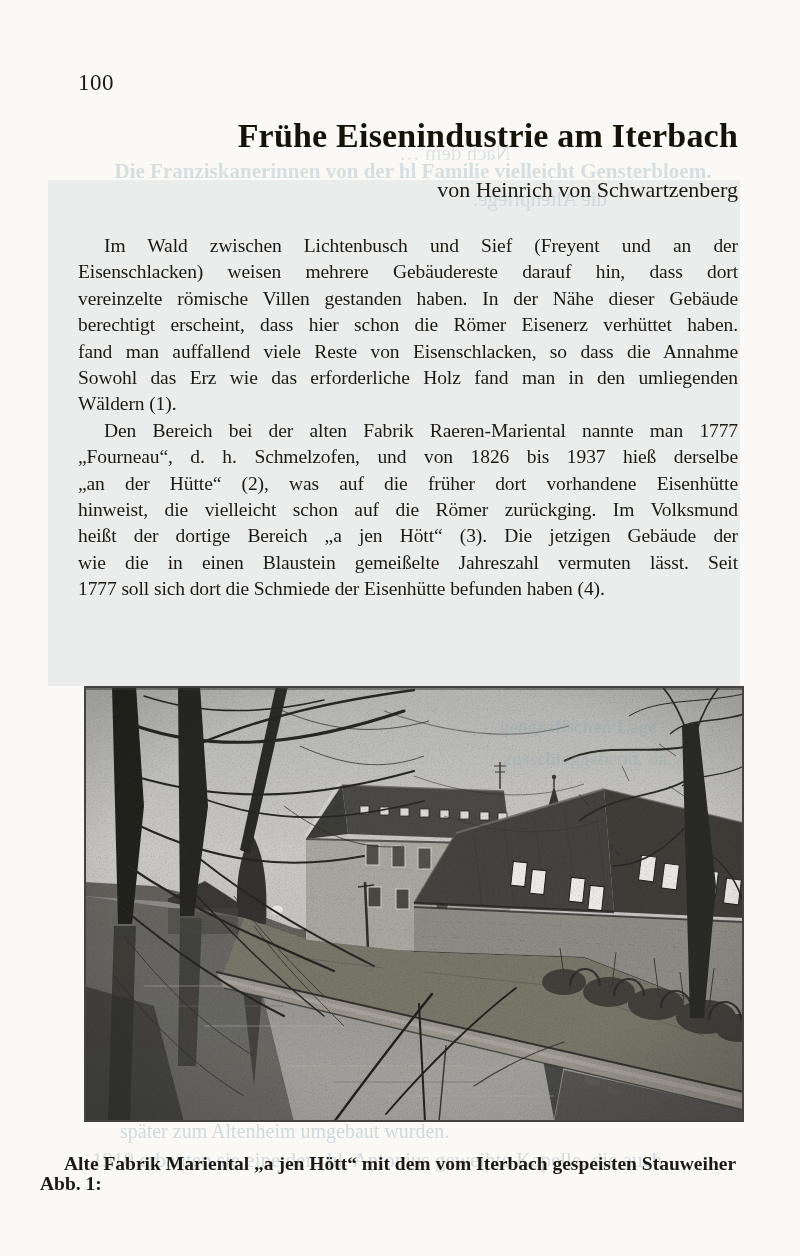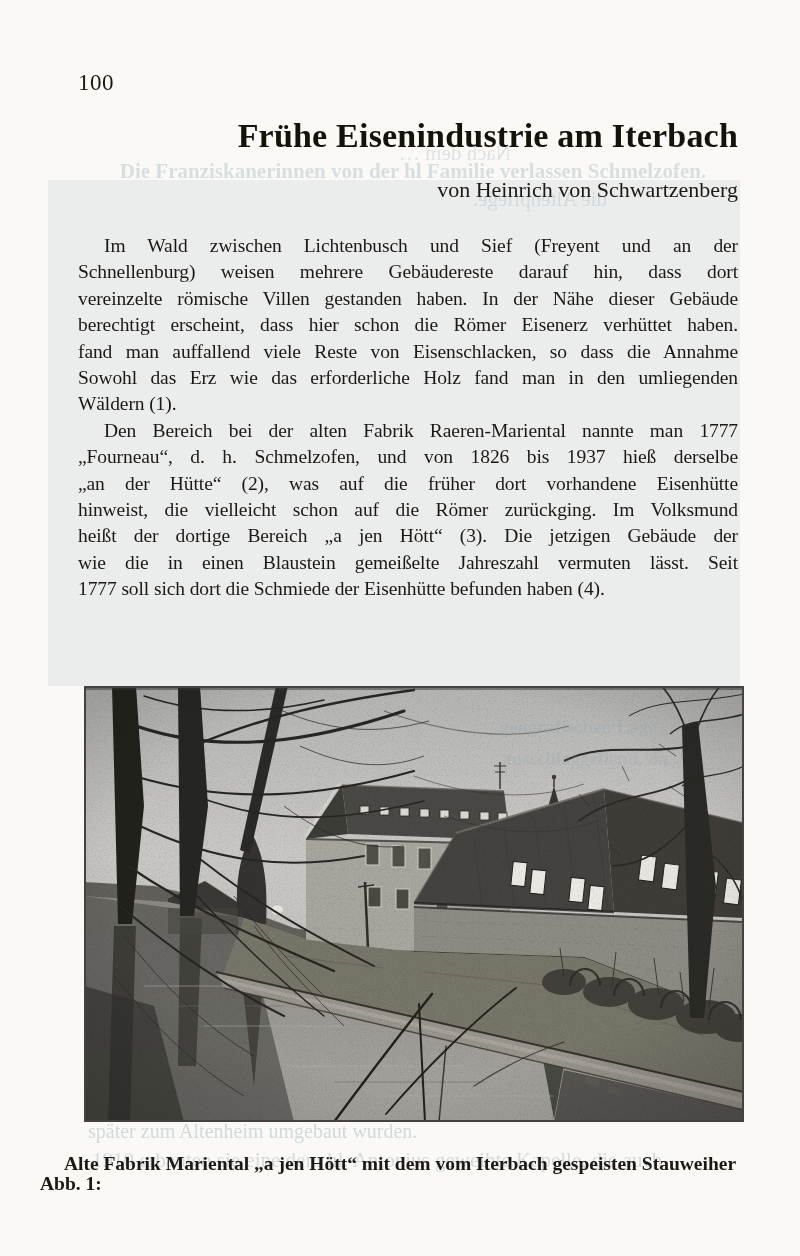--- a/index.html
+++ b/index.html
@@ -48,48 +48,48 @@
     position:absolute;color:#aebfc8;z-index:1;white-space:nowrap;
     font-size:20px;
   }
   .ghost.mirror{transform:scaleX(-1);}
   .ghost.over-photo{z-index:4;color:rgba(142,165,178,0.5);font-weight:bold;}
   .g-top-wide{left:170px;top:141px;width:570px;text-align:center;opacity:.38;font-size:21px;}
   .g-top-small{left:430px;top:187px;width:220px;text-align:center;opacity:.42;font-size:21px;}
   .g-top-line{left:88px;top:159px;width:650px;text-align:center;opacity:.5;font-size:21px;font-weight:bold;color:#b6c5cc;}
   .g-photo-1{left:500px;top:716px;opacity:.55;font-size:19px;}
   .g-photo-2{left:480px;top:748px;opacity:.45;font-size:19px;margin-left:22px;}
-  .g-bot-1{left:88px;top:1120px;opacity:.55;}
+  .g-bot-1{left:120px;top:1120px;opacity:.55;}
   .g-bot-2{left:92px;top:1148px;opacity:.5;font-size:21px;}
   .g-bot-3{left:104px;top:1179px;opacity:.55;}
 </style>
 </head>
 <body>
 
 <div class="page">
 
   <div class="tint-band"></div>
 
   <div class="ghost mirror g-top-wide">Nach dem …</div>
   <div class="ghost mirror g-top-small">die Altenpflege.</div>
-  <div class="ghost g-top-line">Die Franziskanerinnen von der hl Familie verlassen Schmelzofen.</div>
+  <div class="ghost g-top-line">Die Franziskanerinnen von der hl Familie vielleicht Gensterbloem.</div>
   <div class="ghost over-photo g-photo-1">geografischen Lage</div>
   <div class="ghost over-photo g-photo-2">ausschlaggebend, da</div>
   <div class="ghost g-bot-1">später zum Altenheim umgebaut wurden.</div>
   <div class="ghost g-bot-2">1910 erbauten sie eine dem hl. Antonius geweihte Kapelle, die auch</div>
 
   <div class="page-number">100</div>
 
   <h1 class="title">Frühe Eisenindustrie am Iterbach</h1>
 
   <div class="byline">von Heinrich von Schwartzenberg</div>
 
   <div class="bodytext">
     <div class="line first">Im Wald zwischen Lichtenbusch und Sief (Freyent und an der</div>
-    <div class="line">Schnellenburg) weisen mehrere Gebäudereste darauf hin, dass dort</div>
+    <div class="line">Eisenschlacken) weisen mehrere Gebäudereste darauf hin, dass dort</div>
     <div class="line">vereinzelte römische Villen gestanden haben. In der Nähe dieser Gebäude</div>
     <div class="line">berechtigt erscheint, dass hier schon die Römer Eisenerz verhüttet haben.</div>
     <div class="line">fand man auffallend viele Reste von Eisenschlacken, so dass die Annahme</div>
     <div class="line">Sowohl das Erz wie das erforderliche Holz fand man in den umliegenden</div>
     <div class="line last">Wäldern (1).</div>
     <div class="line first">Den Bereich bei der alten Fabrik Raeren-Mariental nannte man 1777</div>
     <div class="line">„Fourneau“, d. h. Schmelzofen, und von 1826 bis 1937 hieß derselbe</div>
     <div class="line">„an der Hütte“ (2), was auf die früher dort vorhandene Eisenhütte</div>
     <div class="line">hinweist, die vielleicht schon auf die Römer zurückging. Im Volksmund</div>
     <div class="line">heißt der dortige Bereich „a jen Hött“ (3). Die jetzigen Gebäude der</div>

